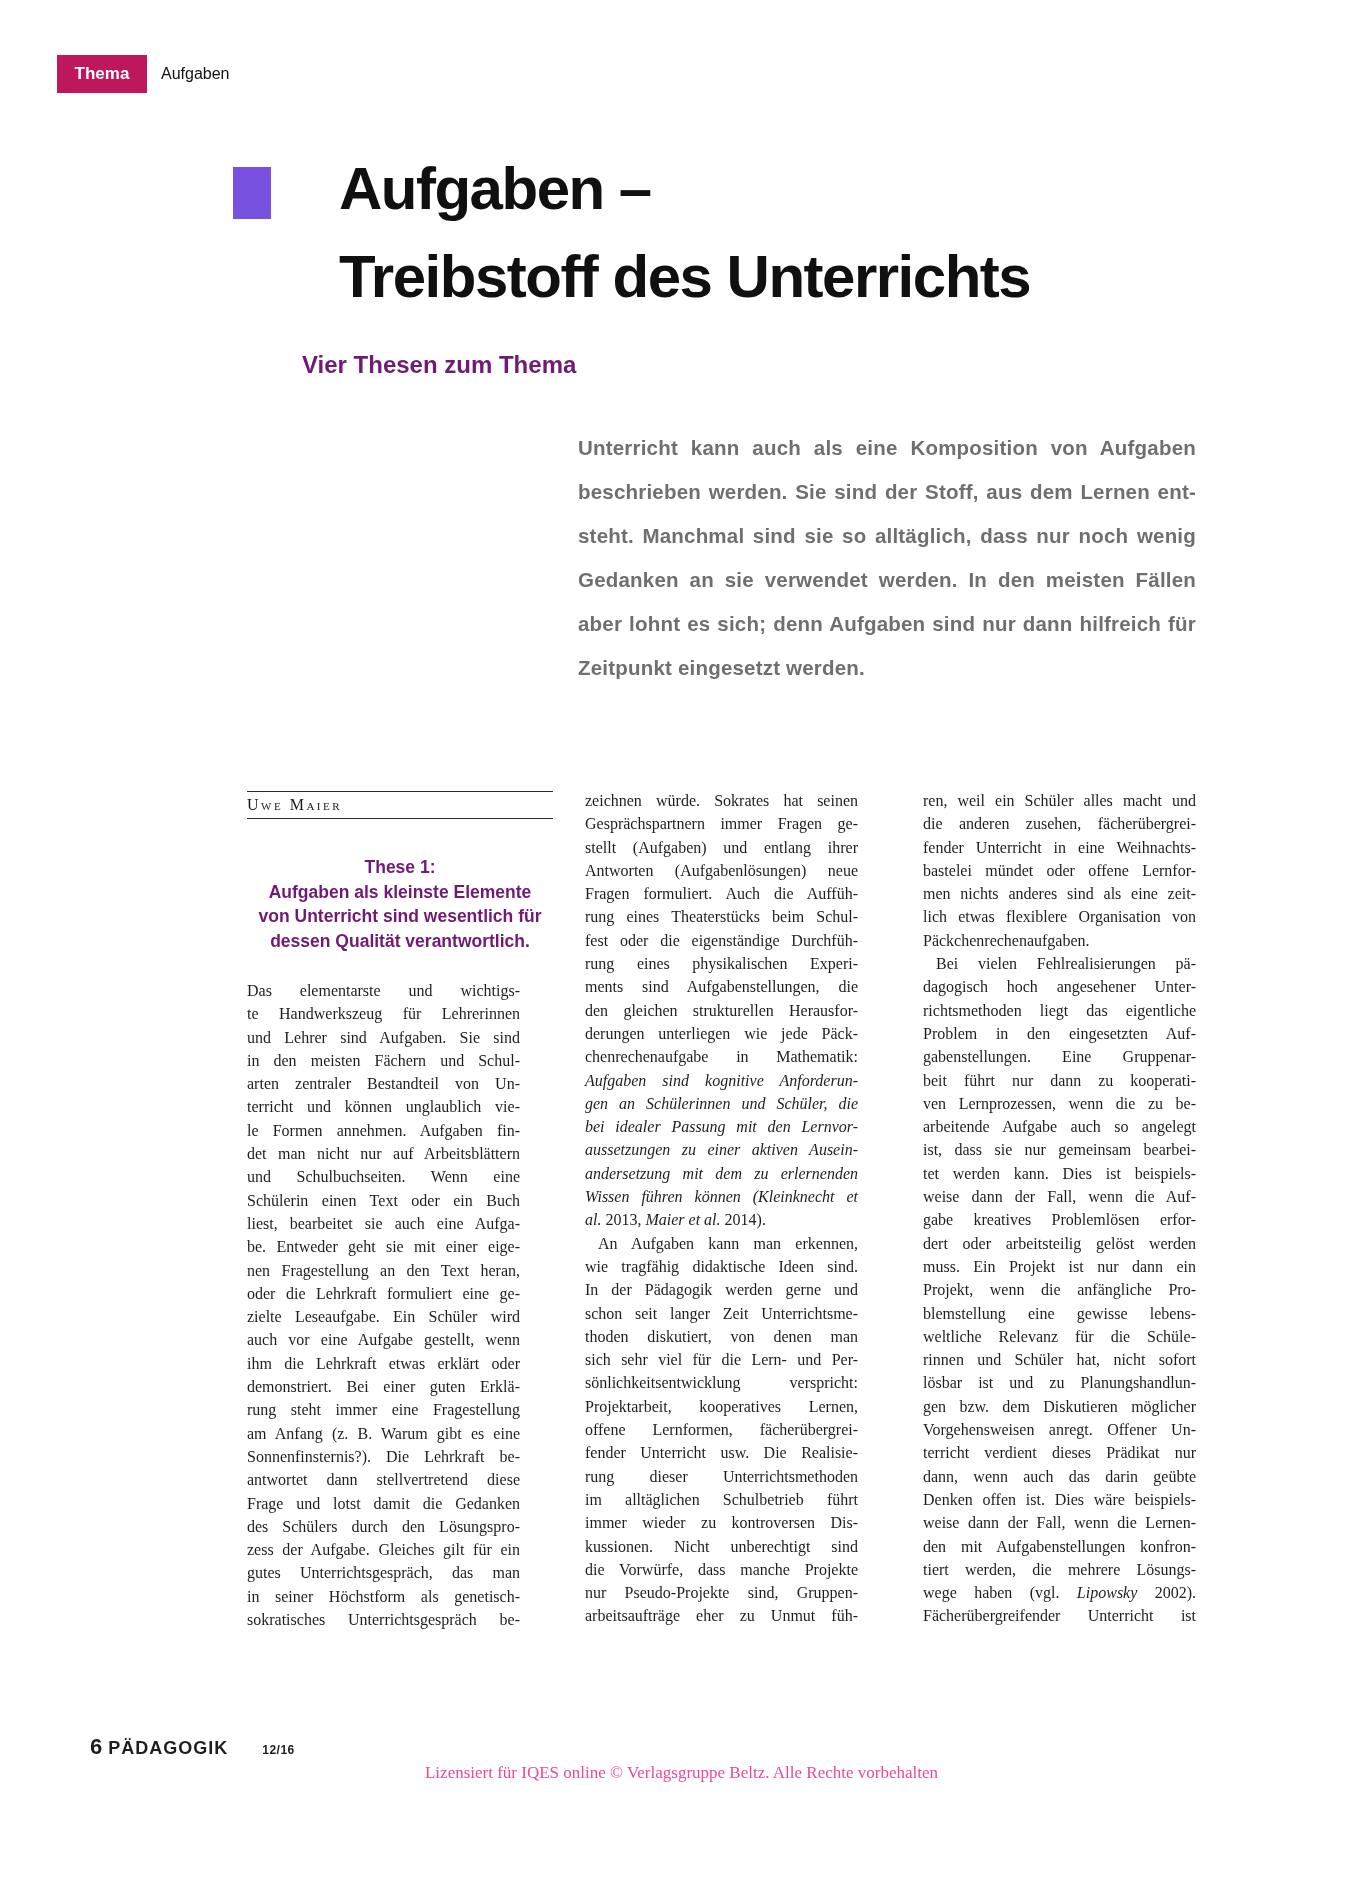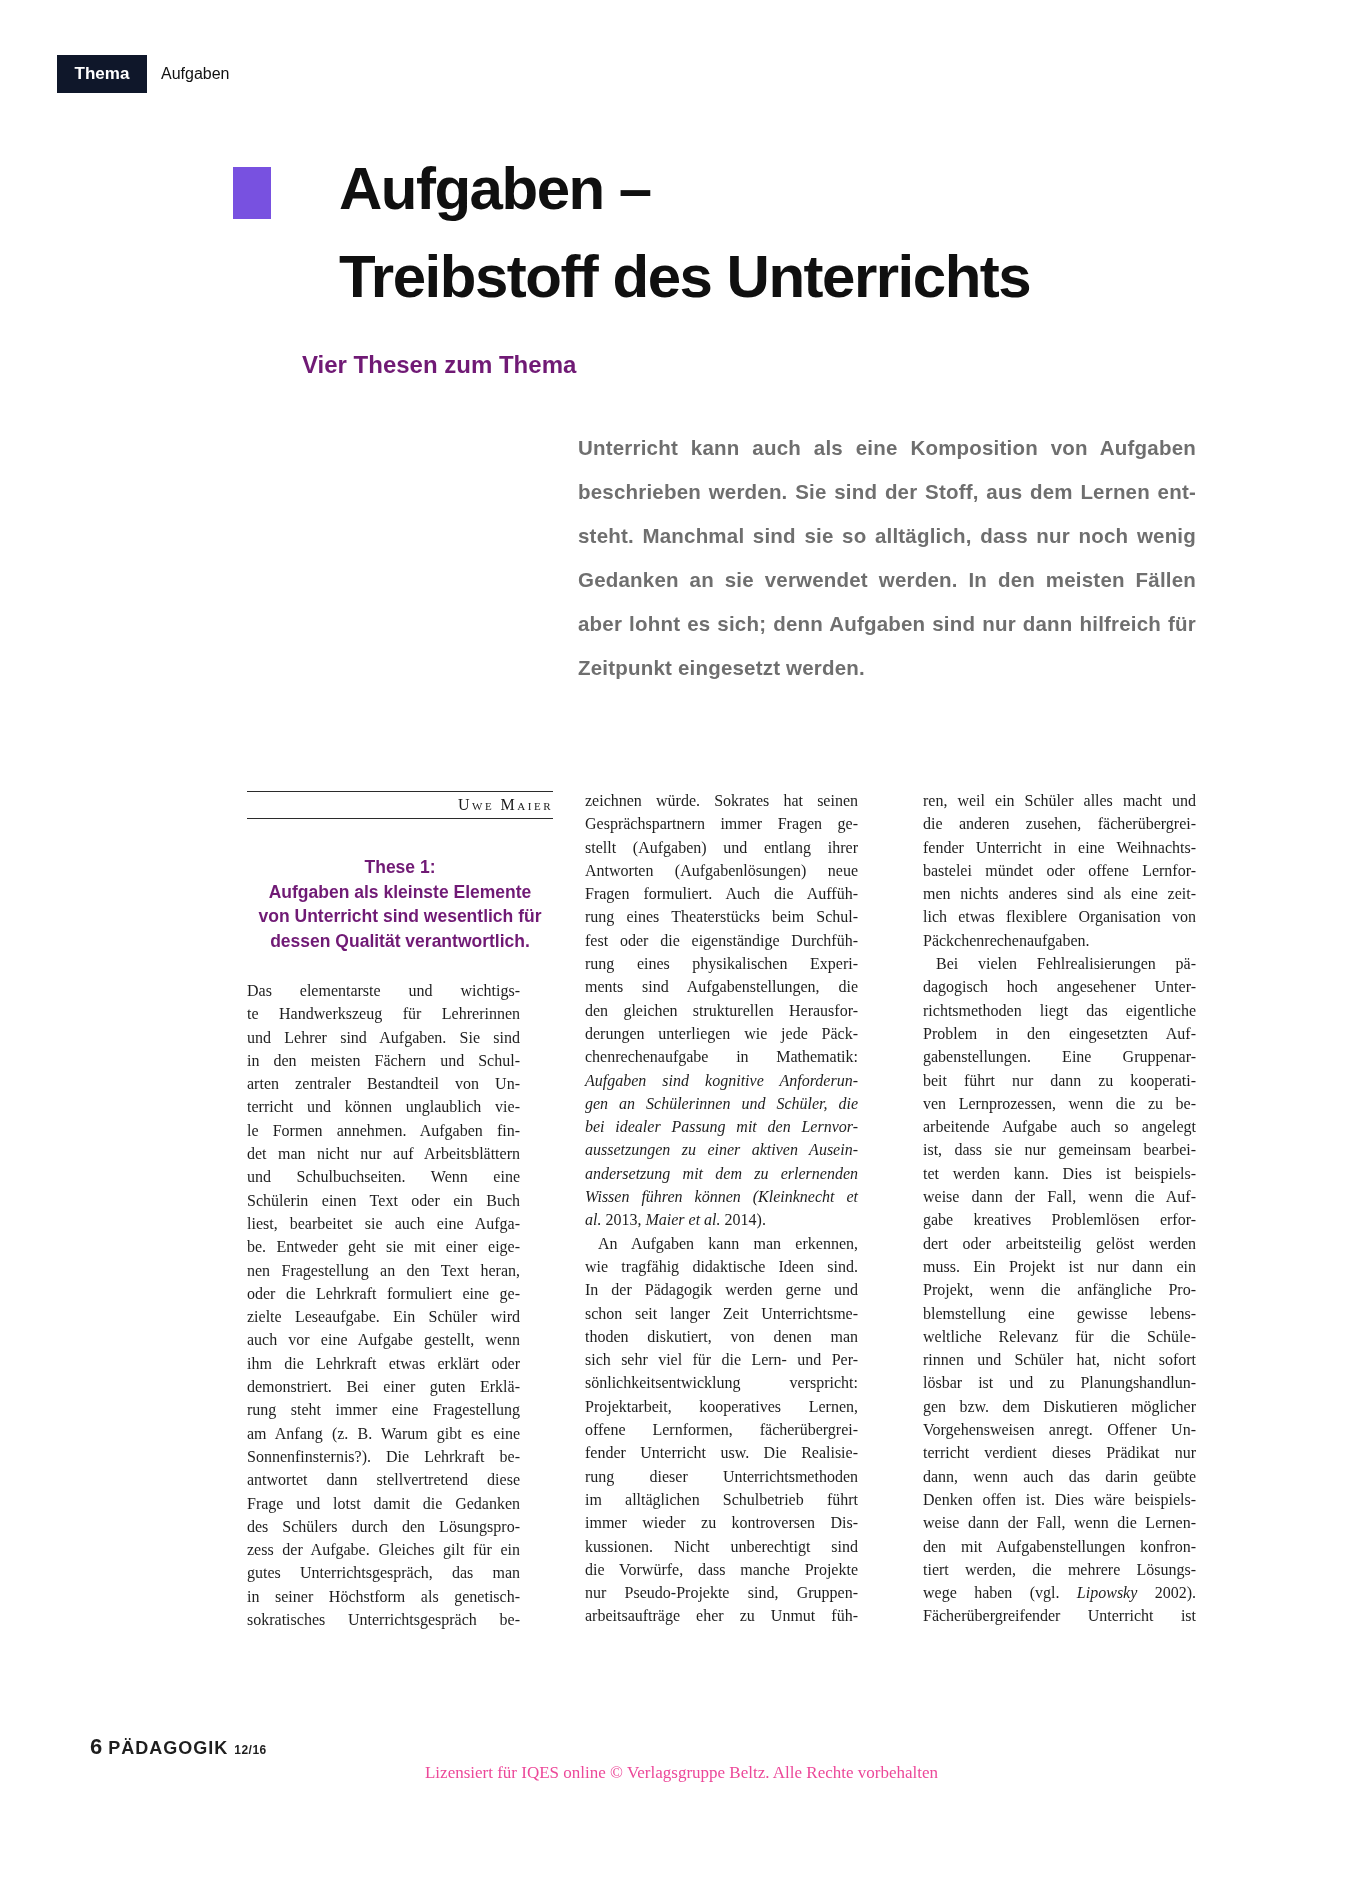--- a/index.html
+++ b/index.html
@@ -8,21 +8,21 @@
     background:#ffffff;
     font-family:"Liberation Sans",sans-serif;
     position:relative;
     color:#1e1e1e;
   }
   .page{position:absolute;inset:0;overflow:hidden;}
 
   
   .badge{
     position:absolute;left:57px;top:55px;width:90px;height:38px;
-    background:#0f172a;color:#fff;
+    background:#be185d;color:#fff;
     display:flex;align-items:center;justify-content:center;
     font-weight:bold;font-size:17px;
   }
   .topic{
     position:absolute;left:161px;top:55px;height:38px;
     display:flex;align-items:center;
     font-size:16px;color:#111;
   }
 
   
@@ -49,21 +49,21 @@
   }
   .lead .ln{text-align:justify;text-align-last:justify;}
   .lead .ln.e{text-align-last:left;}
 
   
   .author{
     position:absolute;left:247px;top:791px;width:306px;
     border-top:1px solid #2b2b2b;border-bottom:1px solid #2b2b2b;
     font-family:"Liberation Serif",serif;
     font-variant:small-caps;letter-spacing:2.5px;
-    font-size:16px;line-height:26px;text-align:right;color:#1a1a1a;
+    font-size:16px;line-height:26px;text-align:left;color:#1a1a1a;
   }
 
   
   .these{
     position:absolute;left:247px;top:855px;width:306px;
     font-size:17.5px;line-height:24.6px;font-weight:bold;color:#701a75;
   }
   .these .ln{text-align:center;text-align-last:center;}
 
   
@@ -80,21 +80,21 @@
   .col2{left:585px;top:789px;}
   .col3{left:923px;top:789px;}
 
   
   .pagenum{
     position:absolute;left:90px;top:1734px;
     display:flex;align-items:baseline;gap:6px;color:#1e1e1e;
   }
   .pagenum .num{font-size:22px;font-weight:bold;}
   .pagenum .mag{font-size:18px;font-weight:bold;letter-spacing:1px;}
-  .pagenum .iss{font-size:12px;font-weight:bold;letter-spacing:0.5px;}
+  .pagenum .iss{font-size:12px;font-weight:bold;letter-spacing:0.5px;margin-left:28px;}
   .license{
     position:absolute;left:0;top:1763px;width:1363px;
     text-align:center;
     font-family:"Liberation Serif",serif;
     font-size:17px;color:#ec4899;
   }
 </style>
 </head>
 <body>
 

